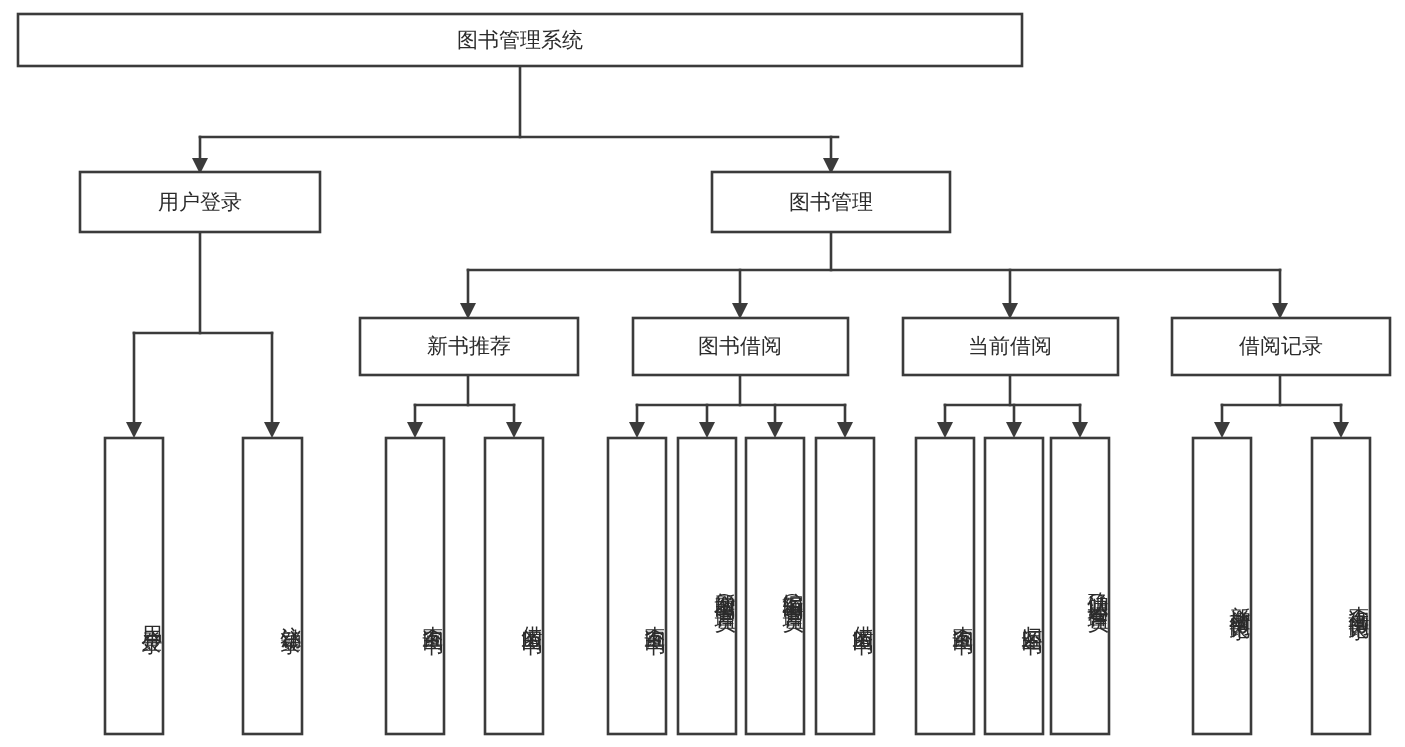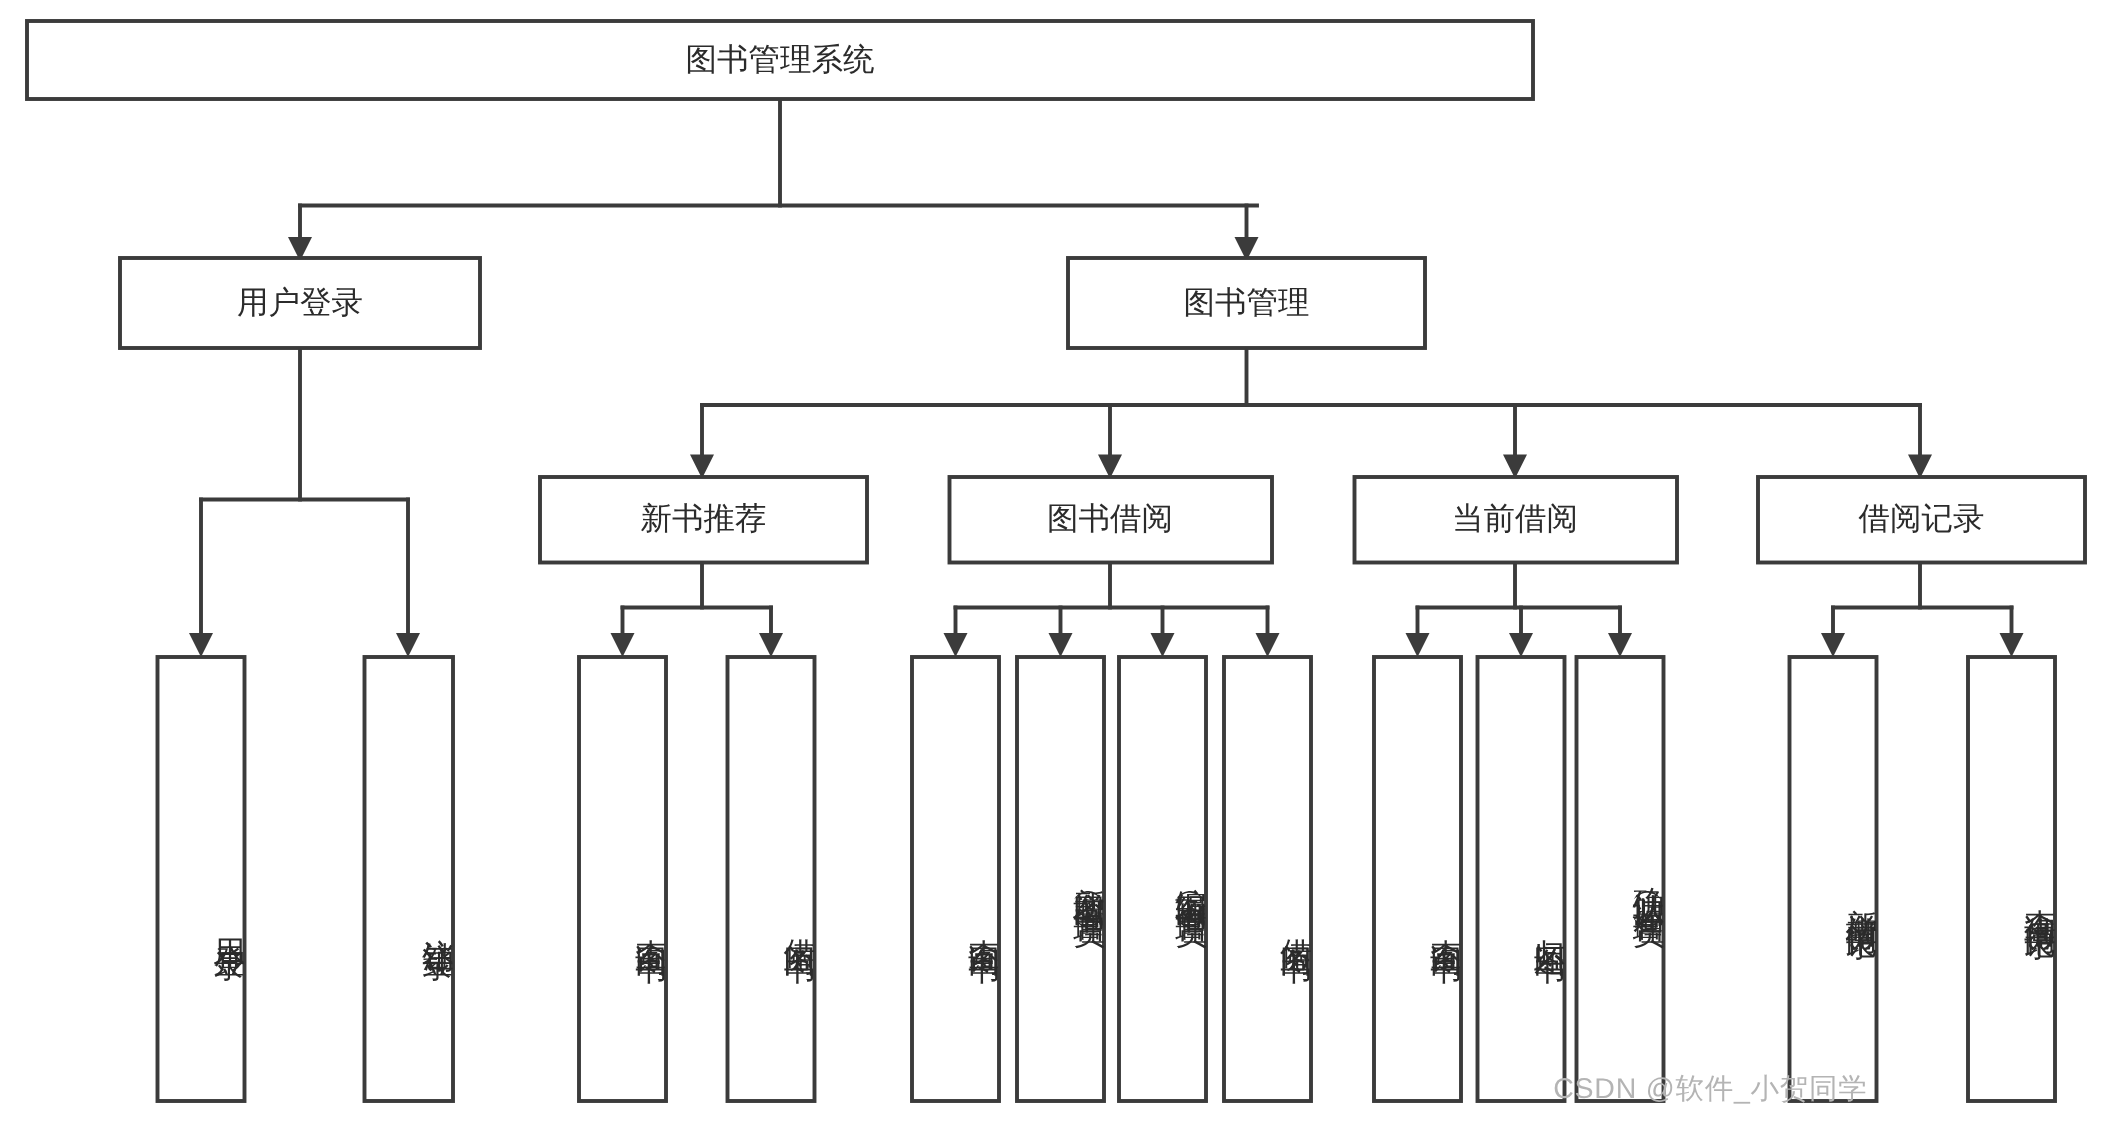--- a/index.html
+++ b/index.html
@@ -197,14 +197,13 @@
   <div class="node-label-v" style="left:746px; top:446px; width:58px; height:284px;">编辑图书（管理员）</div>
   <div class="node-label-v" style="left:816px; top:500px; width:58px; height:230px;">借阅图书</div>
 
   <div class="node-label-v" style="left:916px; top:500px; width:58px; height:230px;">查询图书</div>
   <div class="node-label-v" style="left:985px; top:500px; width:58px; height:230px;">归还图书</div>
   <div class="node-label-v" style="left:1051px; top:446px; width:58px; height:284px;">确认归还（管理员）</div>
 
   <div class="node-label-v" style="left:1193px; top:466px; width:58px; height:264px;">新增借阅记录</div>
   <div class="node-label-v" style="left:1312px; top:466px; width:58px; height:264px;">查询借阅记录</div>
 
-  <div class="watermark">CSDN @软件_小贺同学</div>
 </div>
 
 </body></html>

